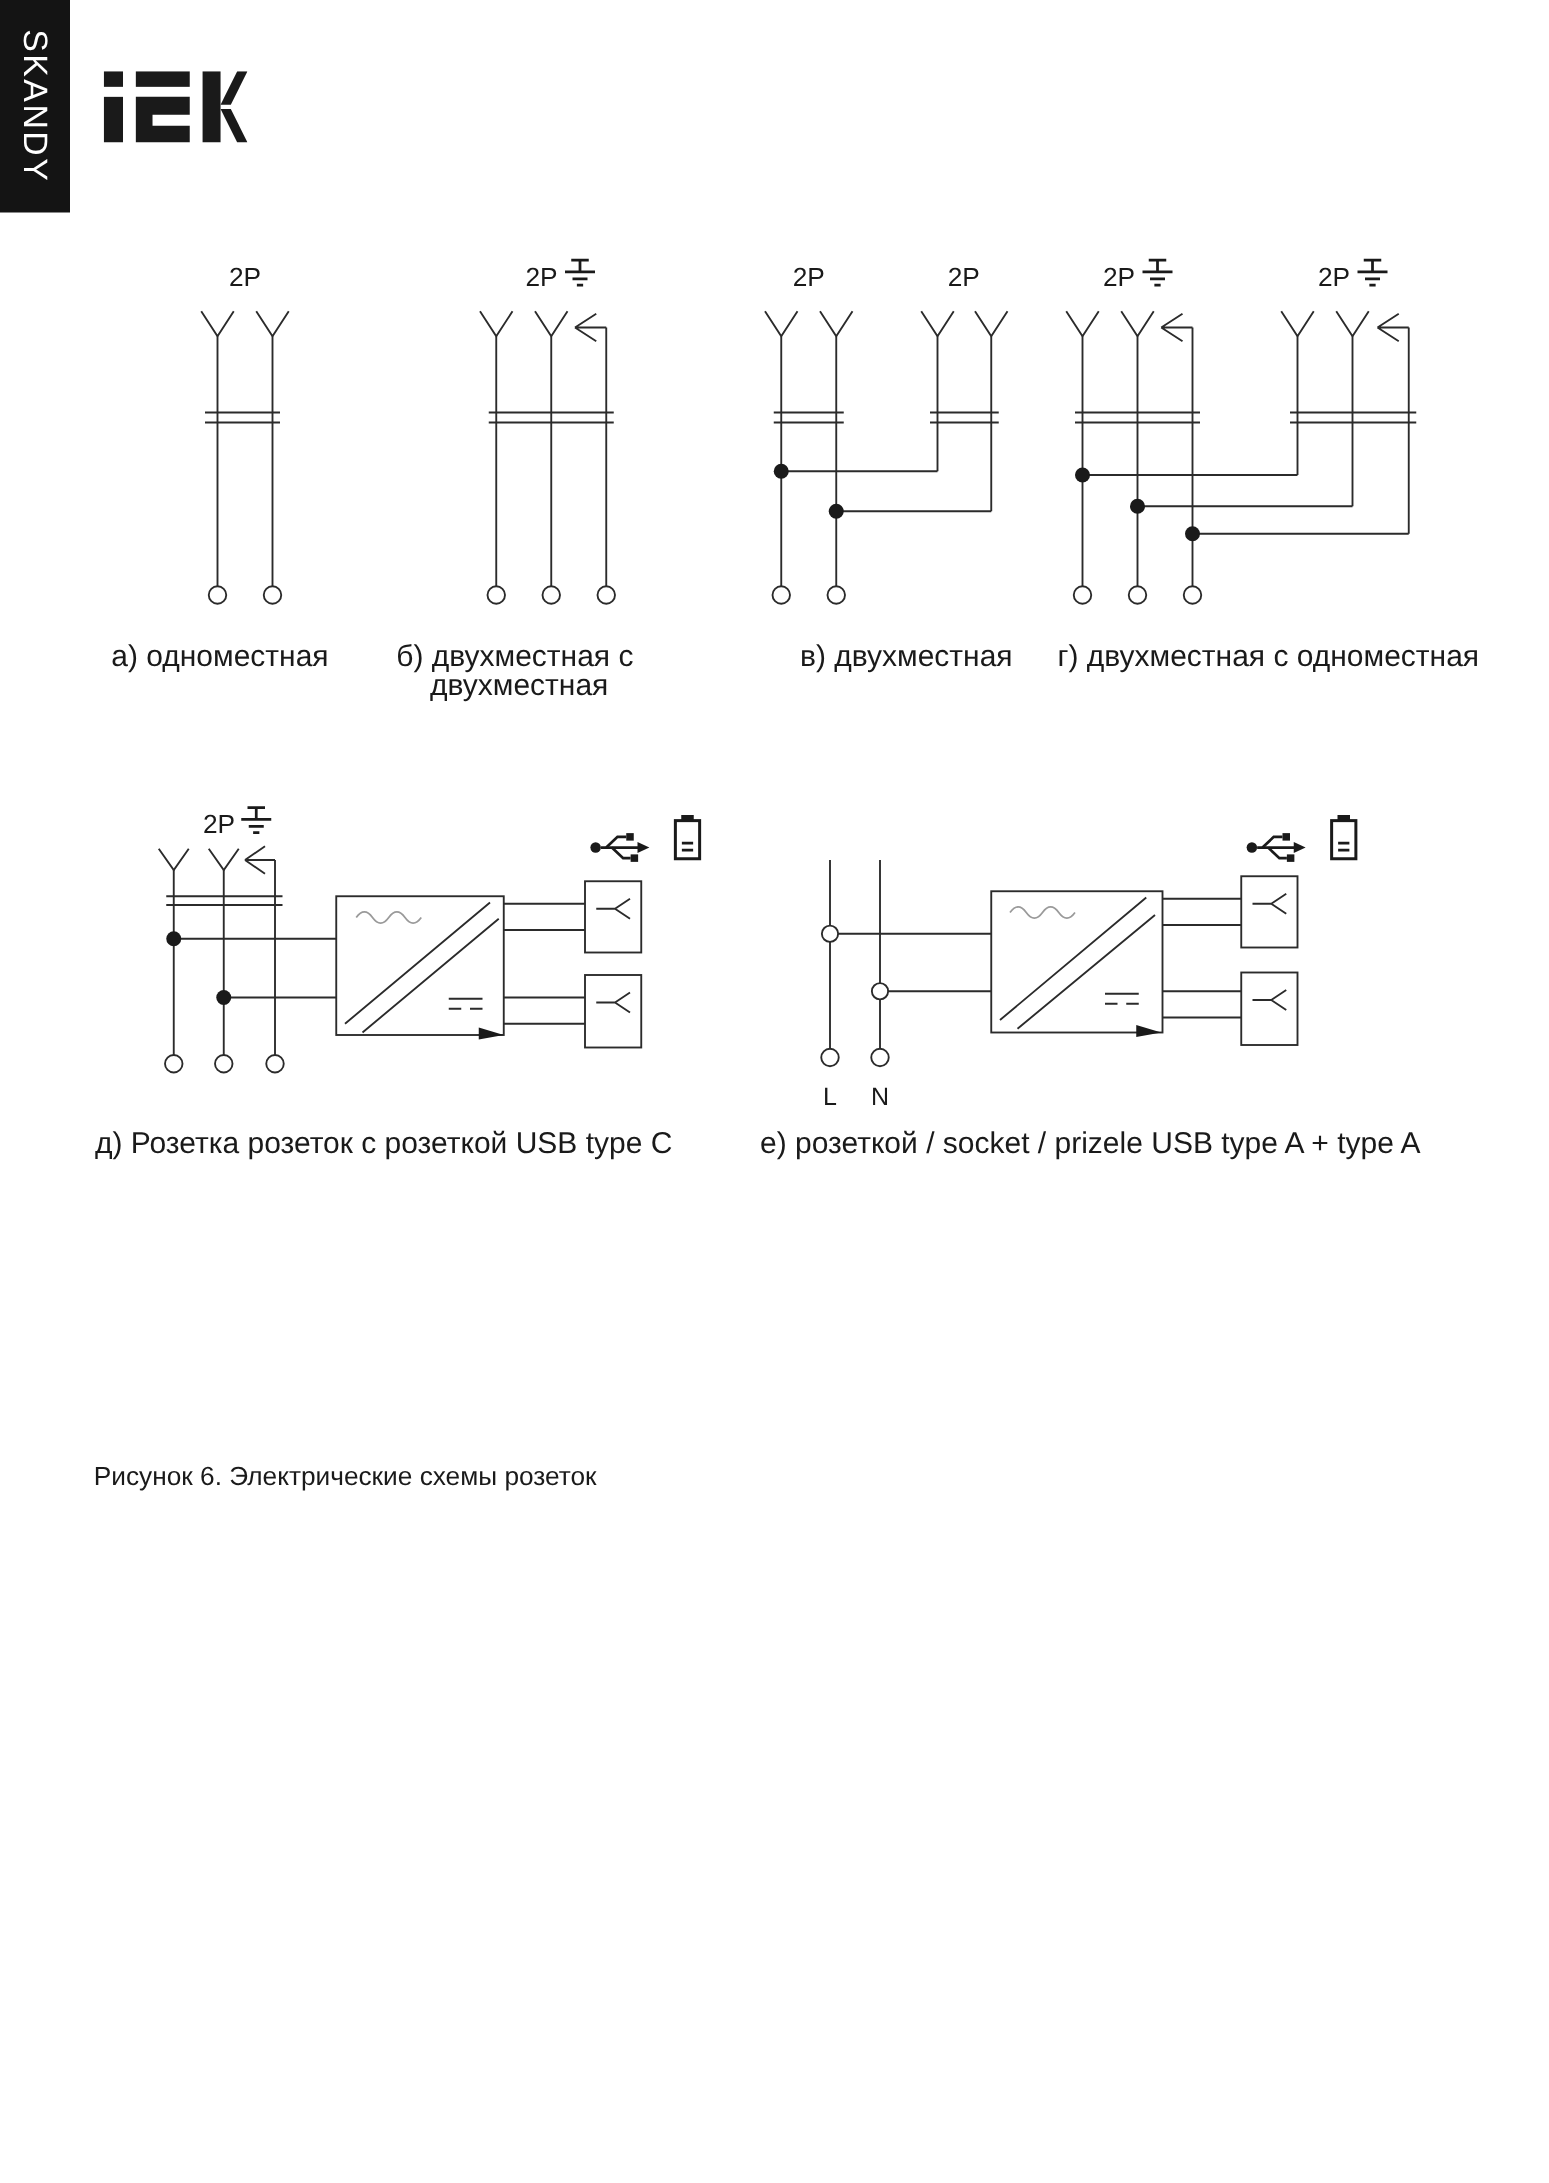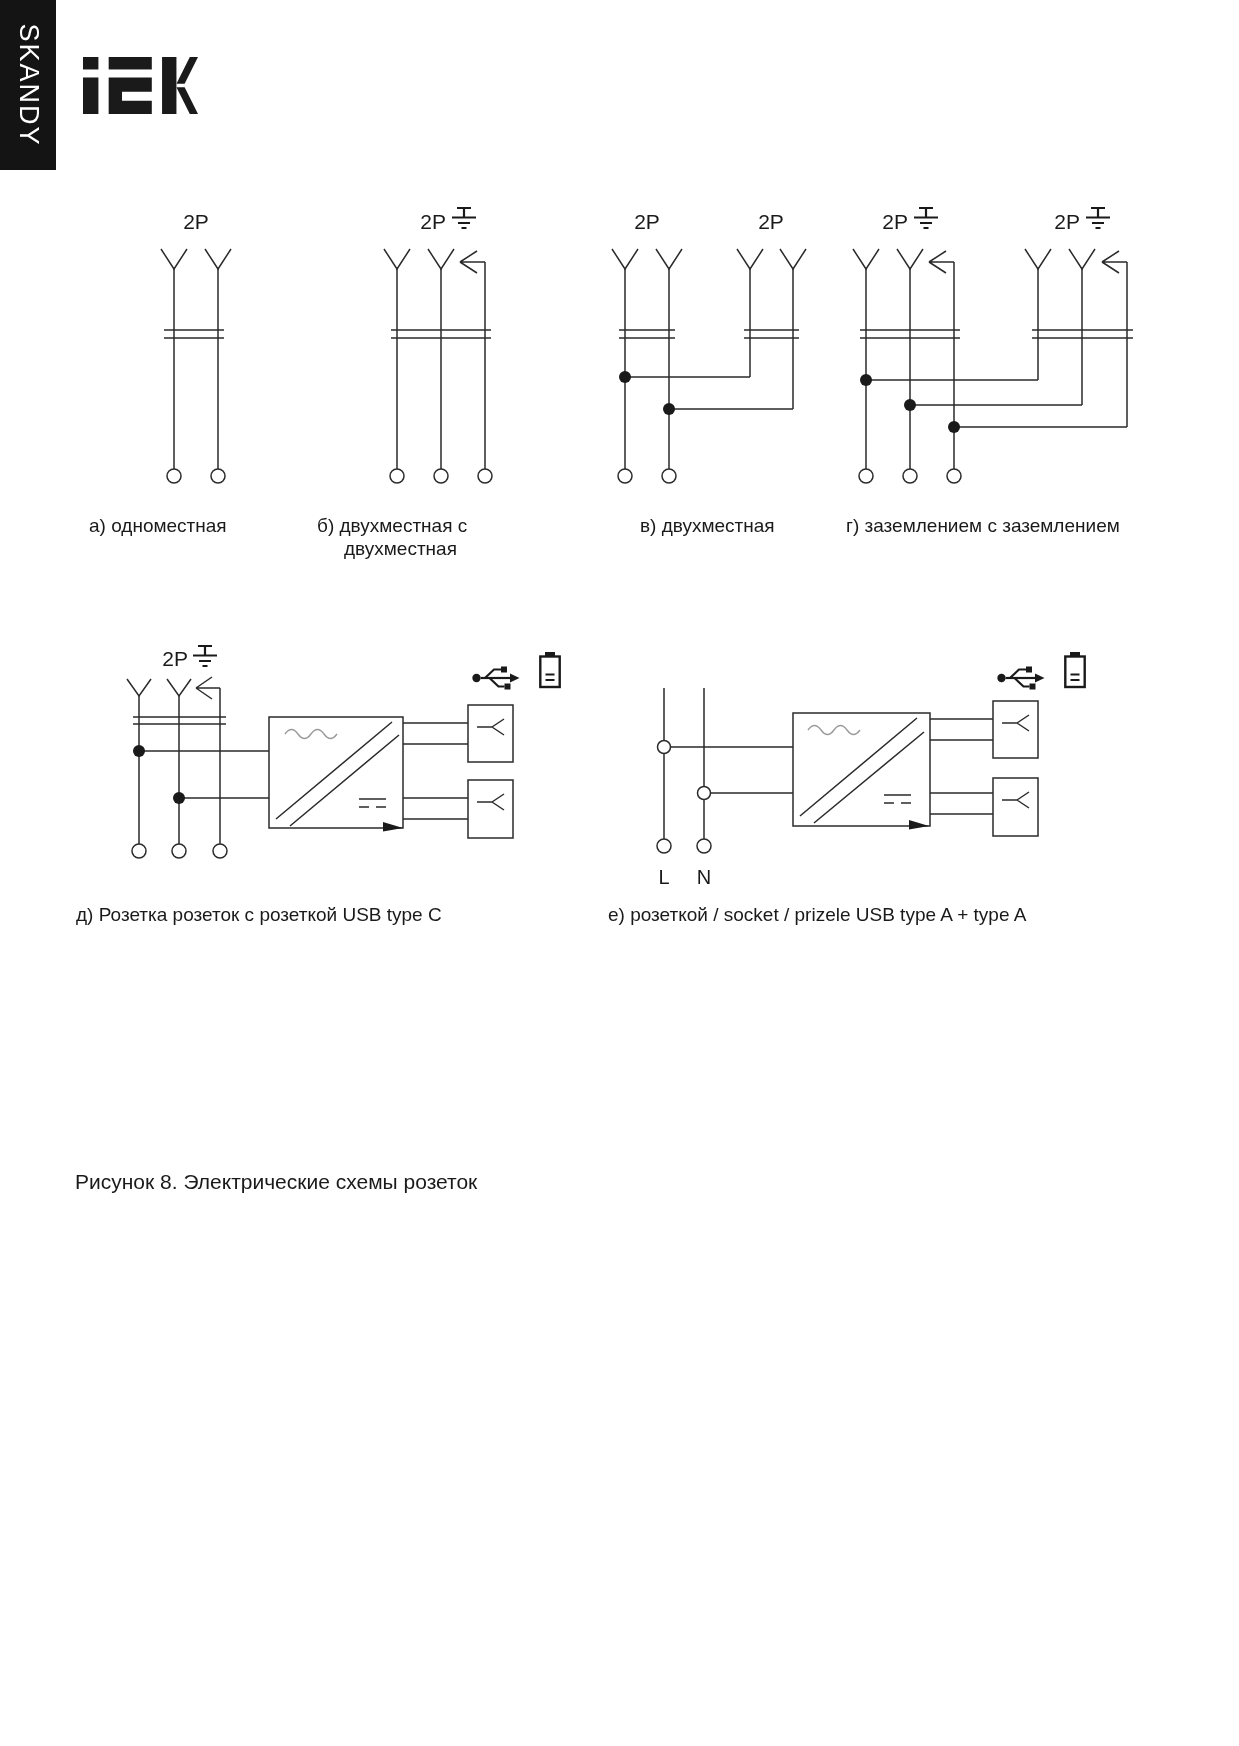--- a/index.html
+++ b/index.html
@@ -12,21 +12,21 @@
   svg.diag{position:absolute;overflow:visible;}
   .w{stroke:#2b2b2b;stroke-width:1.5;fill:none;stroke-linecap:butt;stroke-linejoin:miter;}
   .wv{stroke:#9a9a9a;stroke-width:1.4;fill:none;}
   .term{fill:#ffffff;stroke:#2b2b2b;stroke-width:1.5;}
   .jdot{fill:#1a1a1a;stroke:none;}
   .blk{fill:#1a1a1a;stroke:none;}
   .e2{stroke:#1a1a1a;stroke-width:2.2;fill:none;}
   .e3{stroke:#1a1a1a;stroke-width:2.4;fill:none;}
   svg text{font-family:"Liberation Sans",sans-serif;font-size:21px;fill:#1a1a1a;}
   svg text.small{font-size:20px;}
-  .cap{position:absolute;font-size:19px;color:#1a1a1a;line-height:23px;white-space:nowrap;}
+  .cap{position:absolute;font-size:24px;color:#1a1a1a;line-height:23px;white-space:nowrap;}
   .figcap{position:absolute;font-size:21px;color:#1a1a1a;white-space:nowrap;}
 </style>
 </head>
 <body>
 
 <div class="page">
 
   <div class="brand-tab">
     <span class="brand-text">SKANDY</span>
   </div>
@@ -190,19 +190,19 @@
       <path class="e2" d="M6.5 22.5 H15.5 M6.5 28 H15.5"></path>
     </g>
   </svg>
 
   <div class="cap" style="left:89px;top:514px">а) одноместная</div>
   <div class="cap" style="left:317px;top:514px">
     <div>б) двухместная с</div>
     <div style="margin-left:27px">двухместная</div>
   </div>
   <div class="cap" style="left:640px;top:514px">в) двухместная</div>
-  <div class="cap" style="left:846px;top:514px">г) заземлением с заземлением</div>
+  <div class="cap" style="left:846px;top:514px">г) двухместная с одноместная</div>
   <div class="cap" style="left:76px;top:903px">д) Розетка розеток с розеткой USB type C</div>
   <div class="cap" style="left:608px;top:903px">е) розеткой / socket / prizele USB type A + type A</div>
 
-  <div class="figcap" style="left:75px;top:1170px">Рисунок 8. Электрические схемы розеток</div>
+  <div class="figcap" style="left:75px;top:1170px">Рисунок 6. Электрические схемы розеток</div>
 
 </div>
 
 </body></html>

